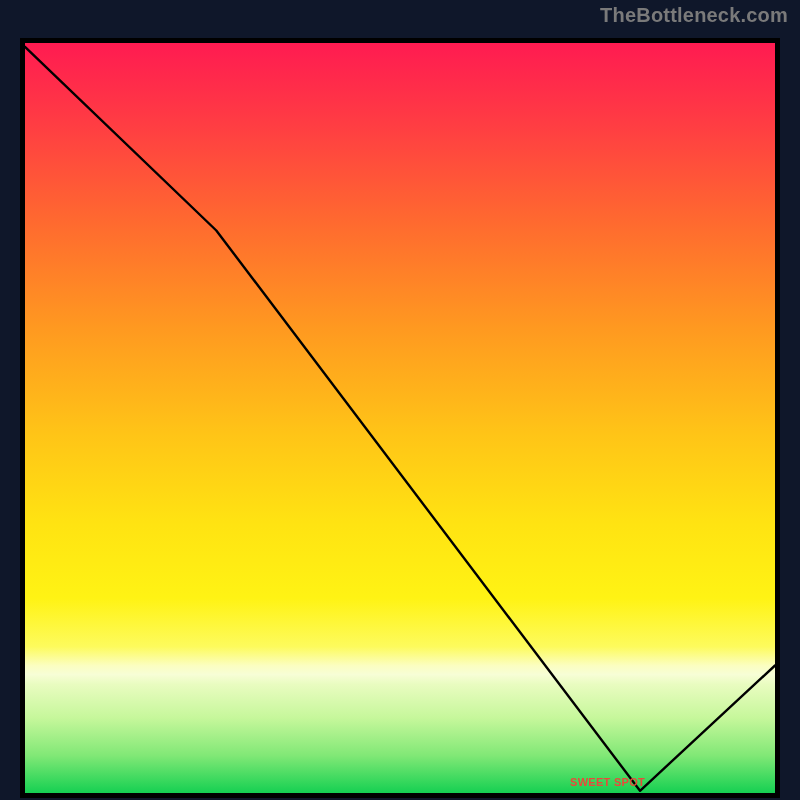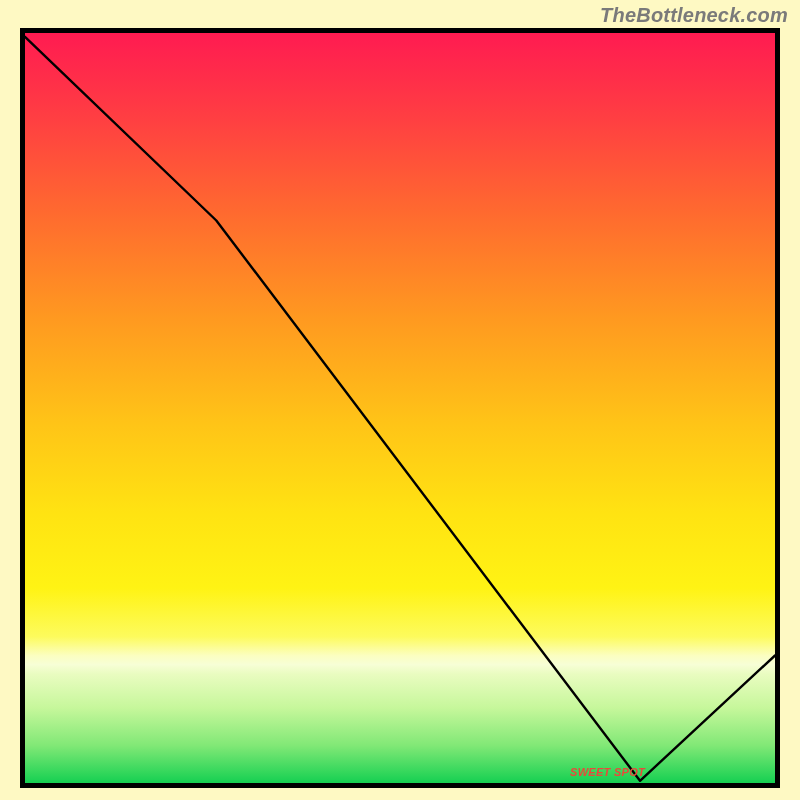--- a/index.html
+++ b/index.html
@@ -5,37 +5,36 @@
   body {
     margin: 0;
     padding: 0;
     background: #fff;
     font-family: Arial, Helvetica, sans-serif;
   }
   .wrap {
     position: relative;
     width: 800px;
     height: 800px;
-    background: #fef9c3;
+    background: #0f172a;
     overflow: hidden;
-    font-style: italic;
   }
   .attribution {
     position: absolute;
     top: 4px;
     right: 12px;
     font-size: 20px;
     font-weight: bold;
     color: #7a7a7a;
     letter-spacing: 0.2px;
   }
   .plot {
     position: absolute;
     left: 20px;
-    top: 28px;
+    top: 38px;
     width: 760px;
     height: 596px;
   }
   .gradient {
     position: absolute;
     left: 5px;
     top: 5px;
     width: 750px;
     height: 750px;
     

